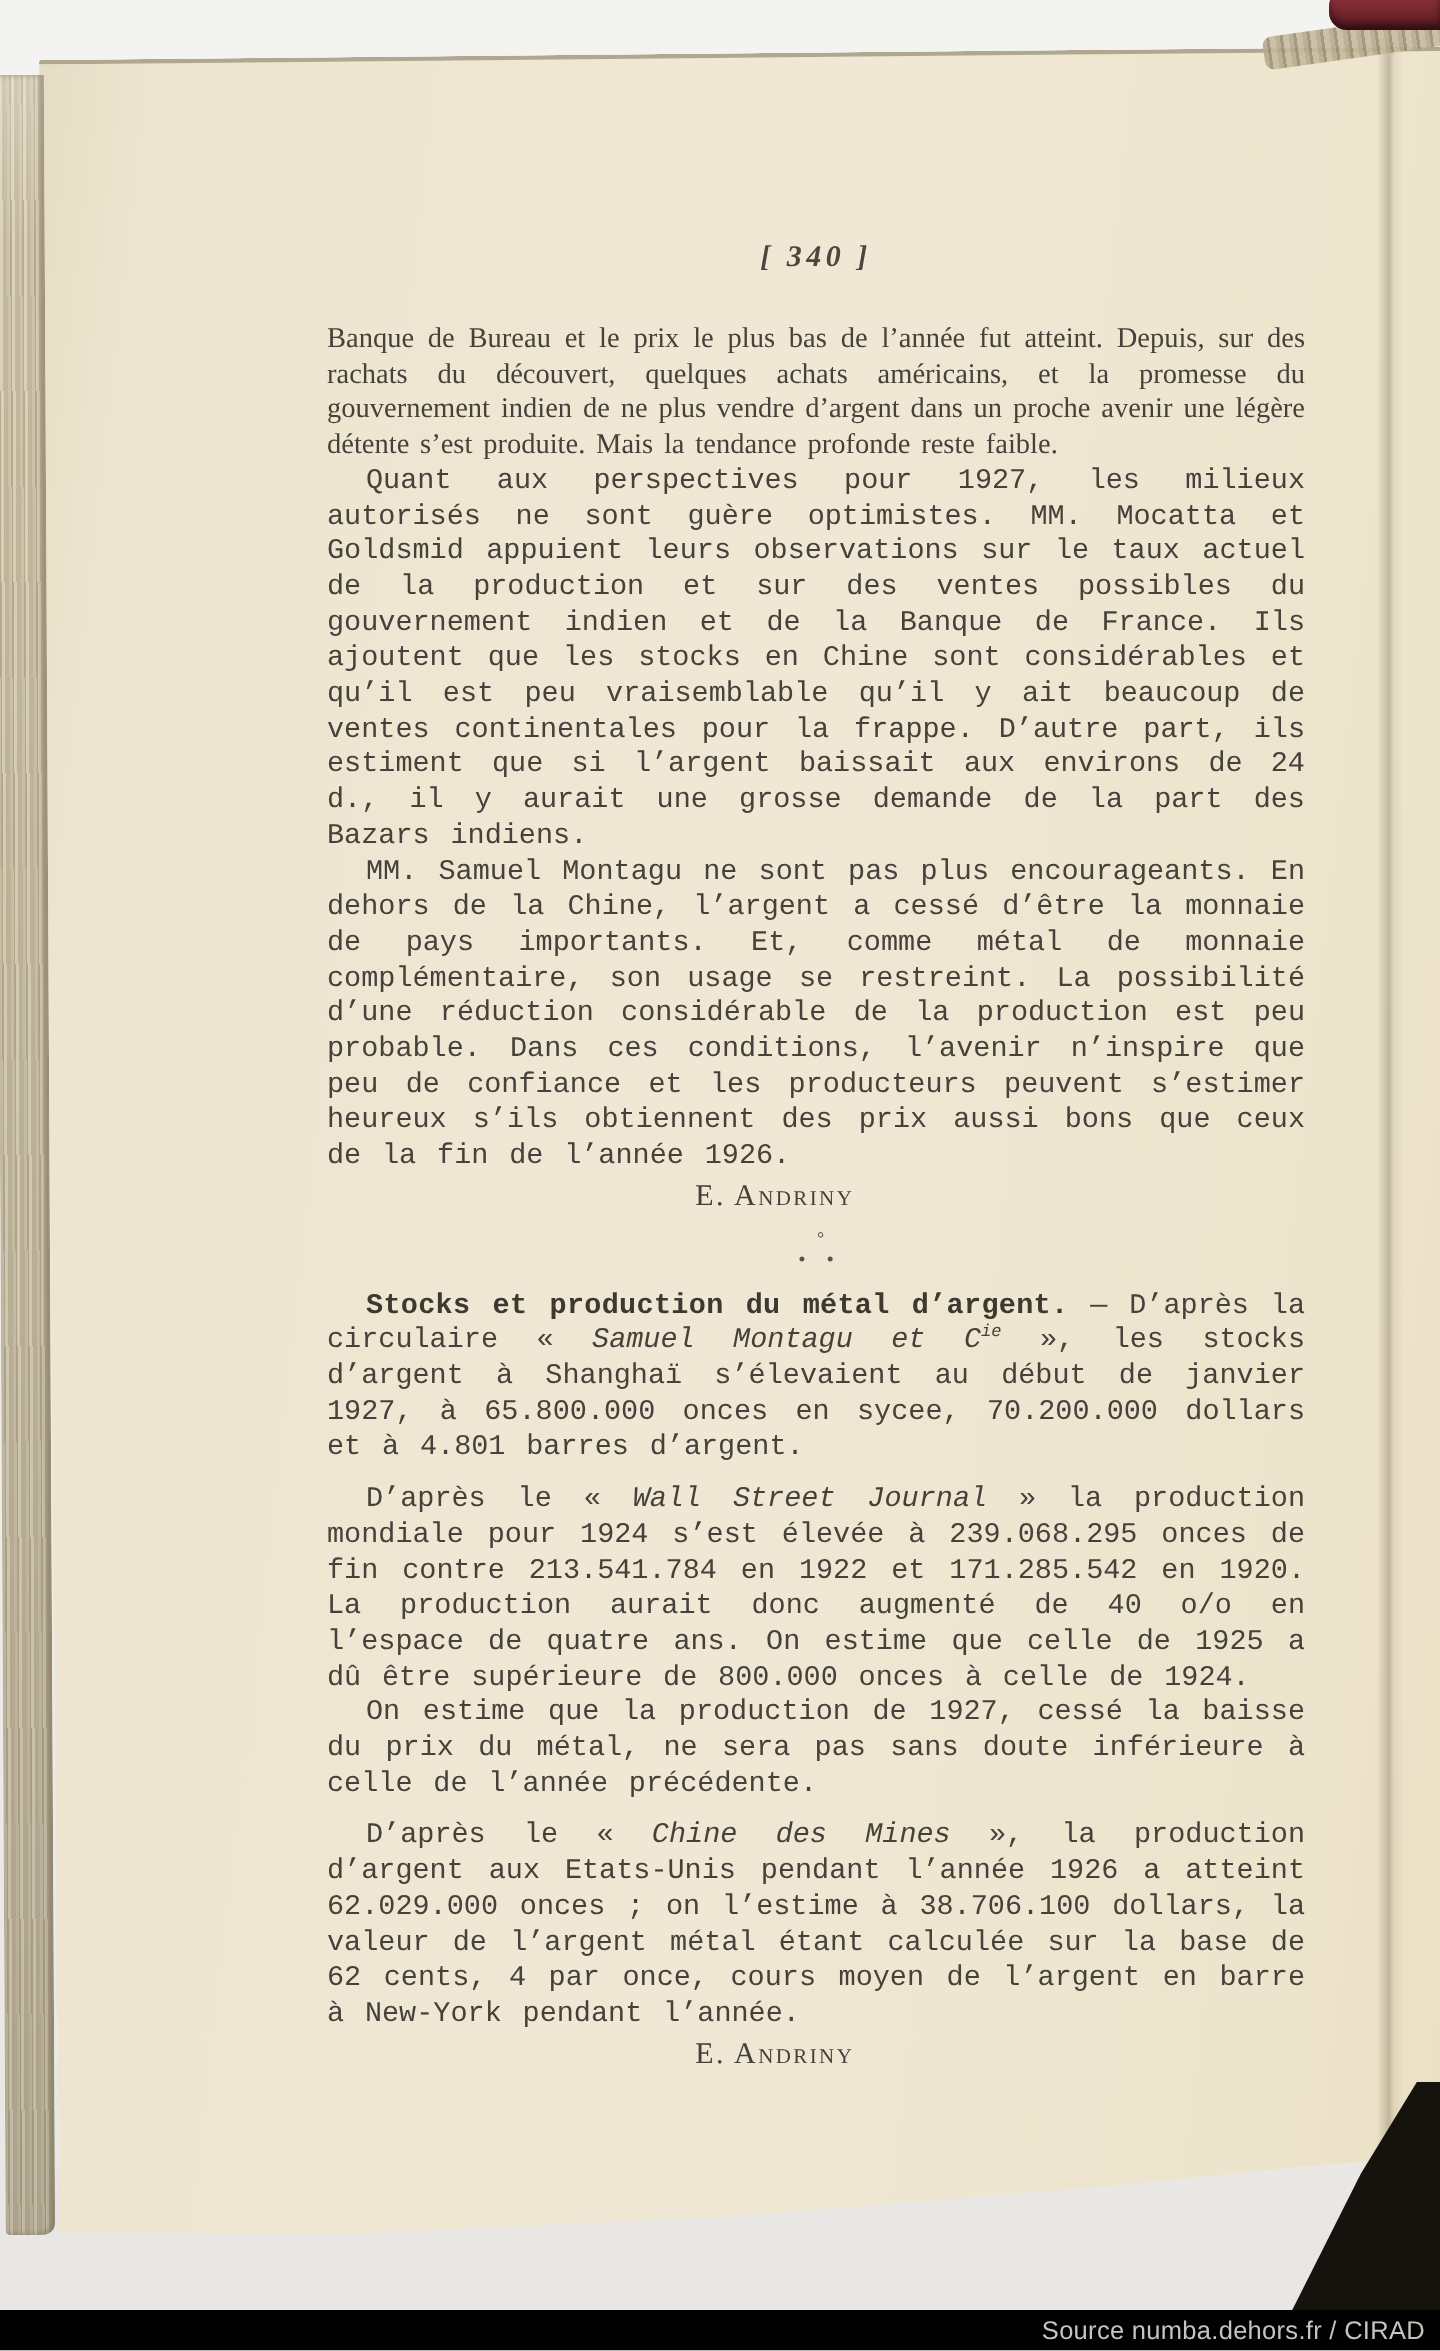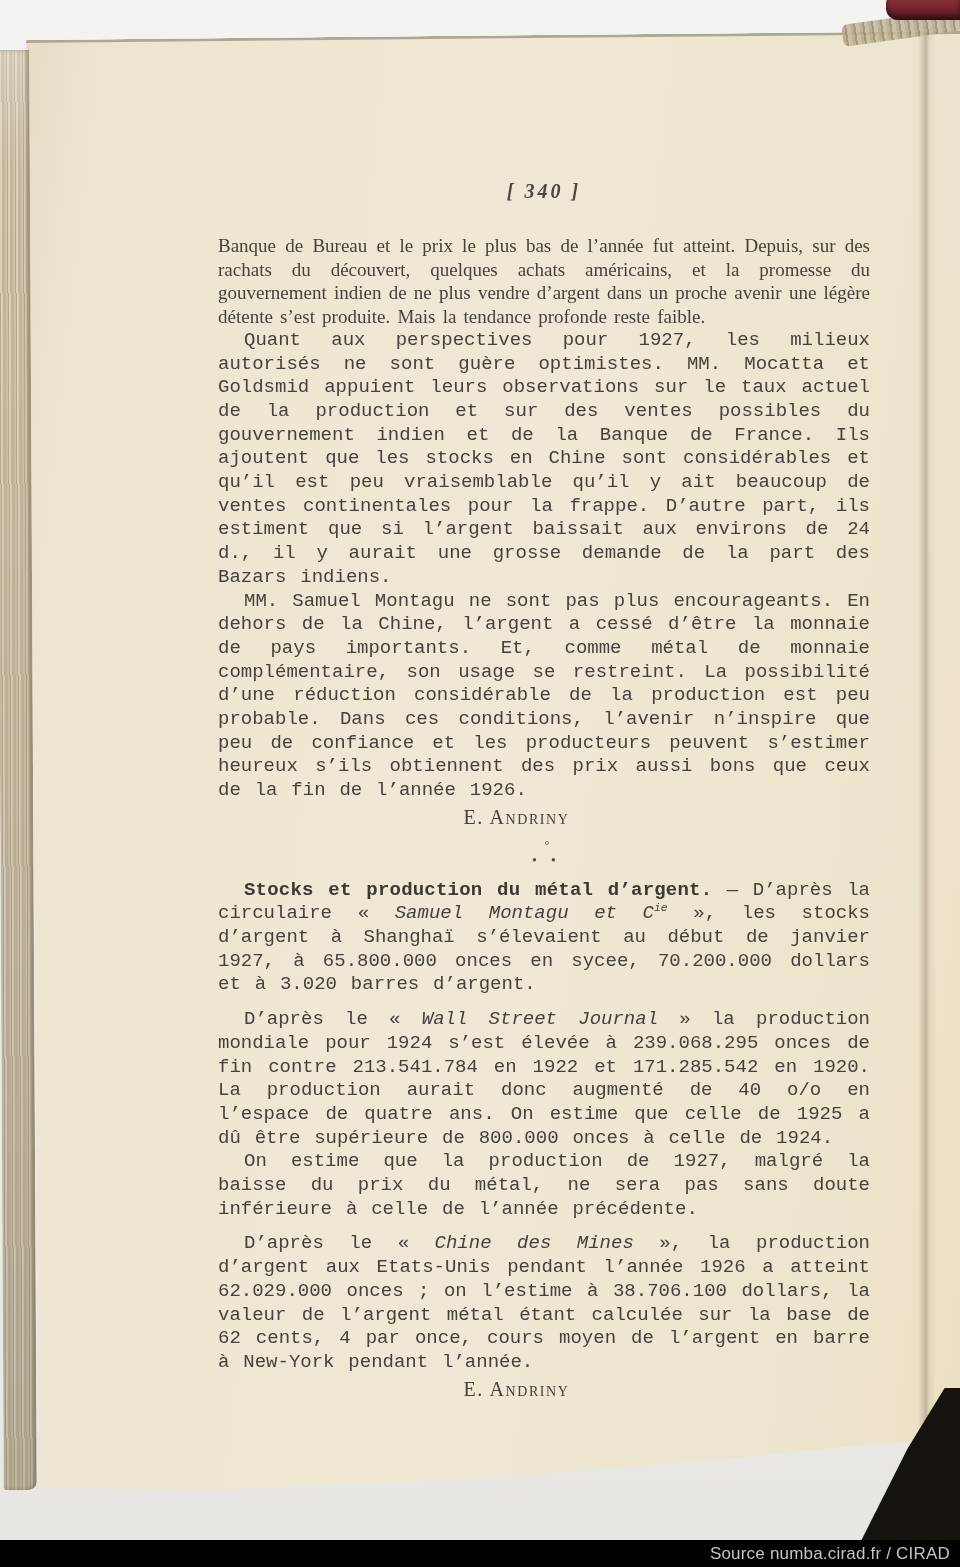--- a/index.html
+++ b/index.html
@@ -51,21 +51,21 @@
   
   .black-wedge {
     position:absolute; right:0; top:1388px; width:110px; height:153px;
     background:#16130e;
     clip-path:polygon(86% 0,100% 0,100% 100%,10% 100%,52% 40%);
   }
 
   
   .text-block {
     position:absolute; left:218px; top:158px; width:652px;
-    color:#46423b; font-size:19px; line-height:23.7px; text-align:justify;margin-top:20px;
+    color:#46423b; font-size:19px; line-height:23.7px; text-align:justify;
   }
   .page-number {
     text-align:center; font-style:italic; font-weight:bold; font-size:20px;
     letter-spacing:3px; color:#4b473f; margin:0 0 30px 0; line-height:26px;
   }
   .para { margin:0; word-spacing:0.13em; }
   .para.indent { text-indent:26px;font-family:Liberation Mono, monospace; }
   .para.gap { margin-top:11px; }
   .seg-bold { font-weight:bold; letter-spacing:.2px; color:#3d3931; }
   .seg-italic { font-style:italic; }
@@ -103,25 +103,25 @@
     <div class="page-number">[ 340 ]</div>
     <div id="blocks-root">
         <p class="para"><span>Banque de Bureau et le prix le plus bas de l’année fut atteint. Depuis, sur des rachats du découvert, quelques achats américains, et la promesse du gouvernement indien de ne plus vendre d’argent dans un proche avenir une légère détente s’est produite. Mais la tendance profonde reste faible.</span></p>
         <p class="para indent"><span>Quant aux perspectives pour 1927, les milieux autorisés ne sont guère optimistes. MM. Mocatta et Goldsmid appuient leurs observations sur le taux actuel de la production et sur des ventes possibles du gouvernement indien et de la Banque de France. Ils ajoutent que les stocks en Chine sont considérables et qu’il est peu vraisemblable qu’il y ait beaucoup de ventes continentales pour la frappe. D’autre part, ils estiment que si l’argent baissait aux environs de 24 d., il y aurait une grosse demande de la part des Bazars indiens.</span></p>
         <p class="para indent"><span>MM. Samuel Montagu ne sont pas plus encourageants. En dehors de la Chine, l’argent a cessé d’être la monnaie de pays importants. Et, comme métal de monnaie complémentaire, son usage se restreint. La possibilité d’une réduction considérable de la production est peu probable. Dans ces conditions, l’avenir n’inspire que peu de confiance et les producteurs peuvent s’estimer heureux s’ils obtiennent des prix aussi bons que ceux de la fin de l’année 1926.</span></p>
         <div class="signature">E. Andriny</div>
         <div class="asterism">
           <div class="ast-top">°</div>
           <div class="ast-dots">•  •</div>
         </div>
-        <p class="para indent"><span class="seg-bold">Stocks et production du métal d’argent.</span><span> — D’après la circulaire « </span><span class="seg-italic">Samuel Montagu et C</span><span class="seg-italic seg-sup">ie</span><span> », les stocks d’argent à Shanghaï s’élevaient au début de janvier 1927, à 65.800.000 onces en sycee, 70.200.000 dollars et à 3.020 barres d’argent.</span></p>
+        <p class="para indent"><span class="seg-bold">Stocks et production du métal d’argent.</span><span> — D’après la circulaire « </span><span class="seg-italic">Samuel Montagu et C</span><span class="seg-italic seg-sup">ie</span><span> », les stocks d’argent à Shanghaï s’élevaient au début de janvier 1927, à 65.800.000 onces en sycee, 70.200.000 dollars et à 4.801 barres d’argent.</span></p>
         <p class="para indent gap"><span>D’après le « </span><span class="seg-italic">Wall Street Journal</span><span> » la production mondiale pour 1924 s’est élevée à 239.068.295 onces de fin contre 213.541.784 en 1922 et 171.285.542 en 1920. La production aurait donc augmenté de 40 o/o en l’espace de quatre ans. On estime que celle de 1925 a dû être supérieure de 800.000 onces à celle de 1924.</span></p>
-        <p class="para indent"><span>On estime que la production de 1927, malgré la baisse du prix du métal, ne sera pas sans doute inférieure à celle de l’année précédente.</span></p>
+        <p class="para indent"><span>On estime que la production de 1927, cessé la baisse du prix du métal, ne sera pas sans doute inférieure à celle de l’année précédente.</span></p>
         <p class="para indent gap"><span>D’après le « </span><span class="seg-italic">Chine des Mines</span><span> », la production d’argent aux Etats-Unis pendant l’année 1926 a atteint 62.029.000 onces ; on l’estime à 38.706.100 dollars, la valeur de l’argent métal étant calculée sur la base de 62 cents, 4 par once, cours moyen de l’argent en barre à New-York pendant l’année.</span></p>
         <div class="signature">E. Andriny</div>
       </div>
   </div>
 
   <div class="footer-bar">
-    <span>Source numba.cirad.fr / CIRAD</span>
+    <span>Source numba.dehors.fr / CIRAD</span>
   </div>
 
 </div>
 
 </body></html>

